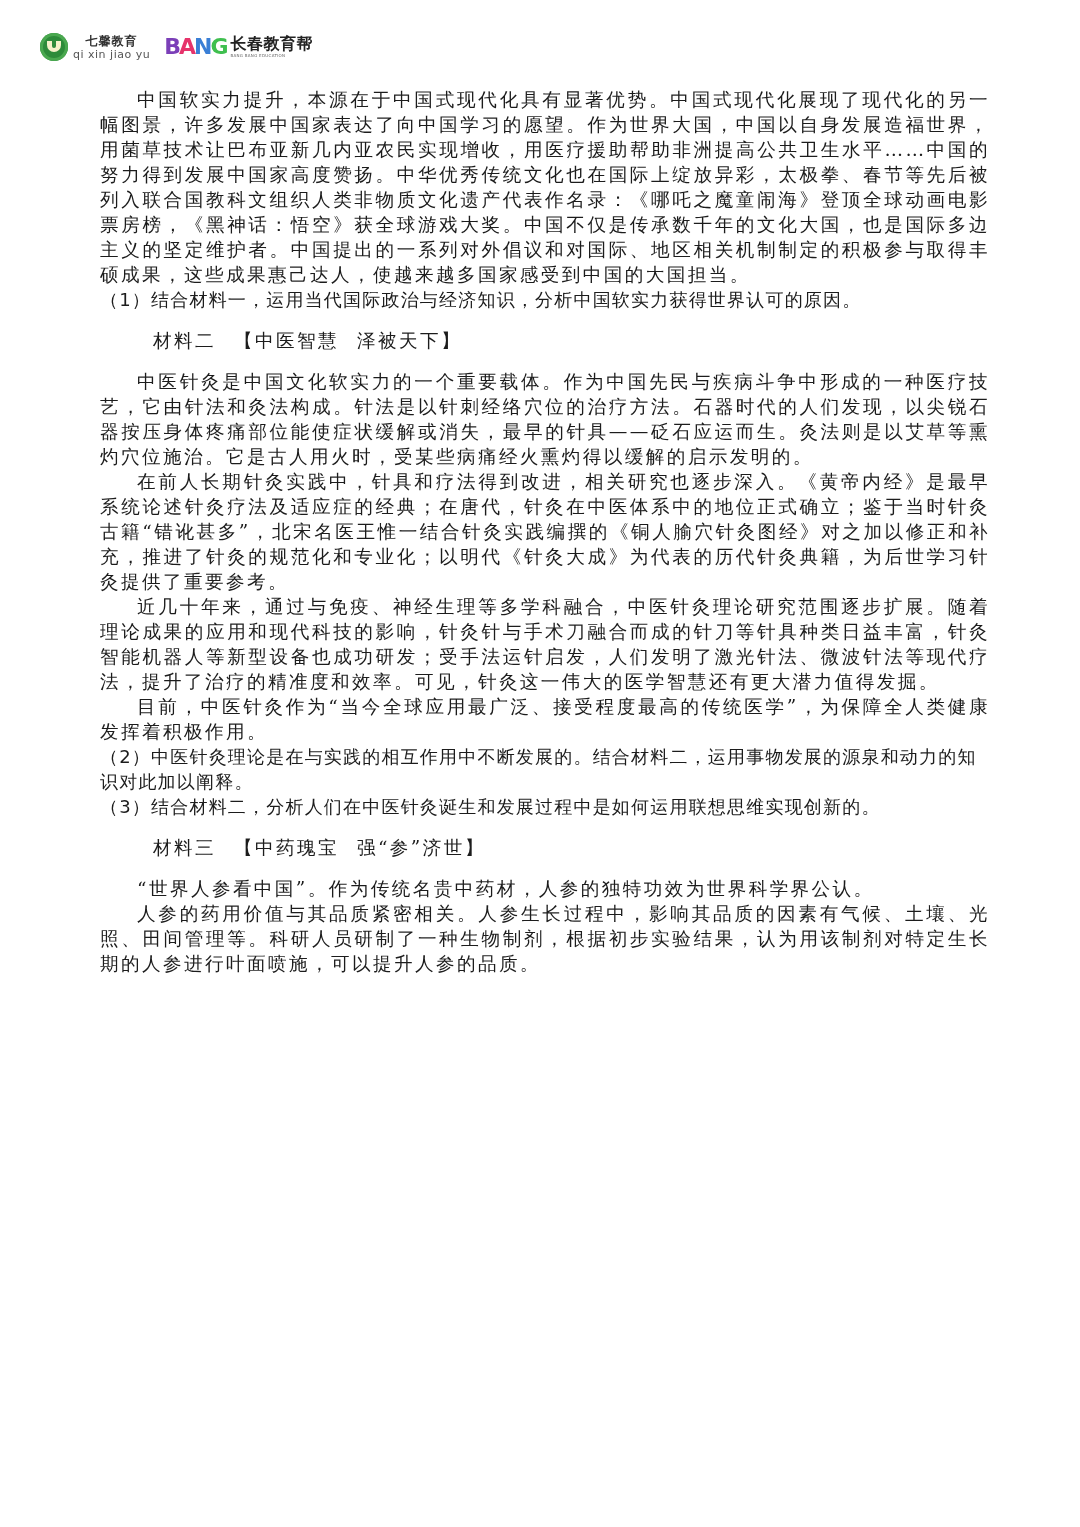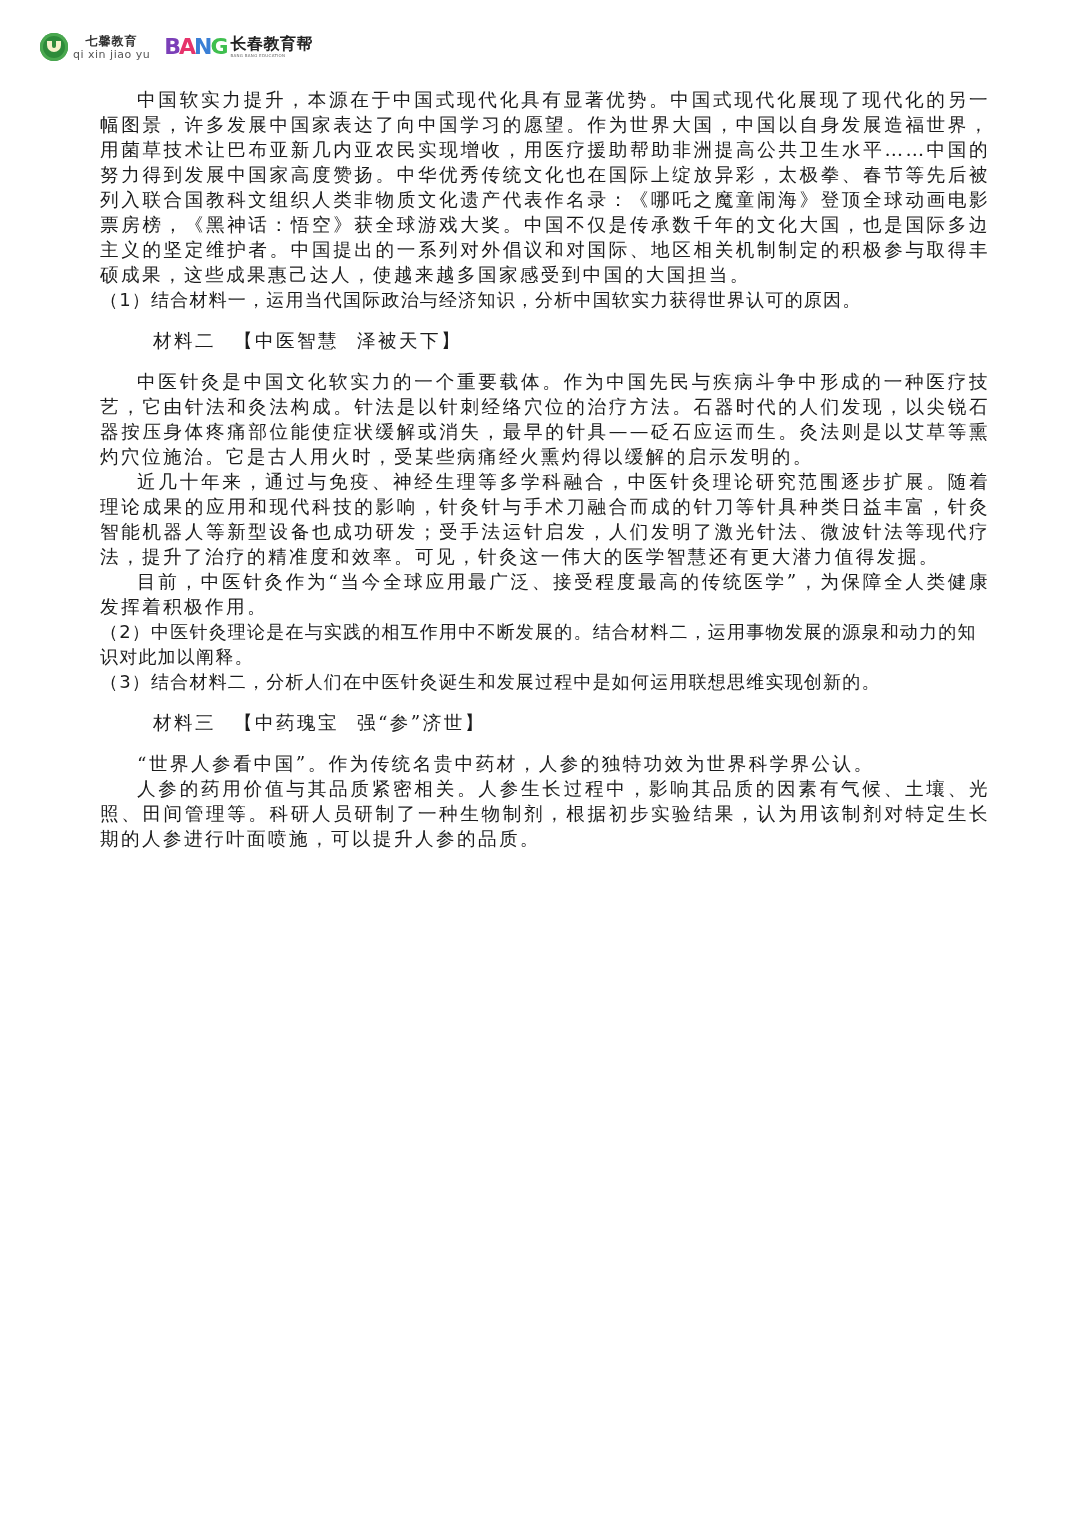--- a/index.html
+++ b/index.html
@@ -184,20 +184,21 @@
 <div class="content">
   <p class="para">中国软实力提升，本源在于中国式现代化具有显著优势。中国式现代化展现了现代化的另一幅图景，许多发展中国家表达了向中国学习的愿望。作为世界大国，中国以自身发展造福世界，用菌草技术让巴布亚新几内亚农民实现增收，用医疗援助帮助非洲提高公共卫生水平……中国的努力得到发展中国家高度赞扬。中华优秀传统文化也在国际上绽放异彩，太极拳、春节等先后被列入联合国教科文组织人类非物质文化遗产代表作名录：《哪吒之魔童闹海》登顶全球动画电影票房榜，《黑神话：悟空》获全球游戏大奖。中国不仅是传承数千年的文化大国，也是国际多边主义的坚定维护者。中国提出的一系列对外倡议和对国际、地区相关机制制定的积极参与取得丰硕成果，这些成果惠己达人，使越来越多国家感受到中国的大国担当。</p>
 
   <p class="question">（1）结合材料一，运用当代国际政治与经济知识，分析中国软实力获得世界认可的原因。</p>
 
   <p class="material-heading">
     <span>材料二</span><span class="gap"></span><span>【中医智慧</span><span class="gap"></span><span>泽被天下】</span>
   </p>
 
   <p class="para">中医针灸是中国文化软实力的一个重要载体。作为中国先民与疾病斗争中形成的一种医疗技艺，它由针法和灸法构成。针法是以针刺经络穴位的治疗方法。石器时代的人们发现，以尖锐石器按压身体疼痛部位能使症状缓解或消失，最早的针具——砭石应运而生。灸法则是以艾草等熏灼穴位施治。它是古人用火时，受某些病痛经火熏灼得以缓解的启示发明的。</p>
+  <p class="para">在前人长期针灸实践中，针具和疗法得到改进，相关研究也逐步深入。《黄帝内经》是最早系统论述针灸疗法及适应症的经典；在唐代，针灸在中医体系中的地位正式确立；鉴于当时针灸古籍“错讹甚多”，北宋名医王惟一结合针灸实践编撰的《铜人腧穴针灸图经》对之加以修正和补充，推进了针灸的规范化和专业化；以明代《针灸大成》为代表的历代针灸典籍，为后世学习针灸提供了重要参考。</p>
   <p class="para">近几十年来，通过与免疫、神经生理等多学科融合，中医针灸理论研究范围逐步扩展。随着理论成果的应用和现代科技的影响，针灸针与手术刀融合而成的针刀等针具种类日益丰富，针灸智能机器人等新型设备也成功研发；受手法运针启发，人们发明了激光针法、微波针法等现代疗法，提升了治疗的精准度和效率。可见，针灸这一伟大的医学智慧还有更大潜力值得发掘。</p>
   <p class="para">目前，中医针灸作为“当今全球应用最广泛、接受程度最高的传统医学”，为保障全人类健康发挥着积极作用。</p>
 
   <p class="question">（2）中医针灸理论是在与实践的相互作用中不断发展的。结合材料二，运用事物发展的源泉和动力的知识对此加以阐释。</p>
   <p class="question">（3）结合材料二，分析人们在中医针灸诞生和发展过程中是如何运用联想思维实现创新的。</p>
 
   <p class="material-heading">
     <span>材料三</span><span class="gap"></span><span>【中药瑰宝</span><span class="gap"></span><span>强“参”济世】</span>
   </p>
 

